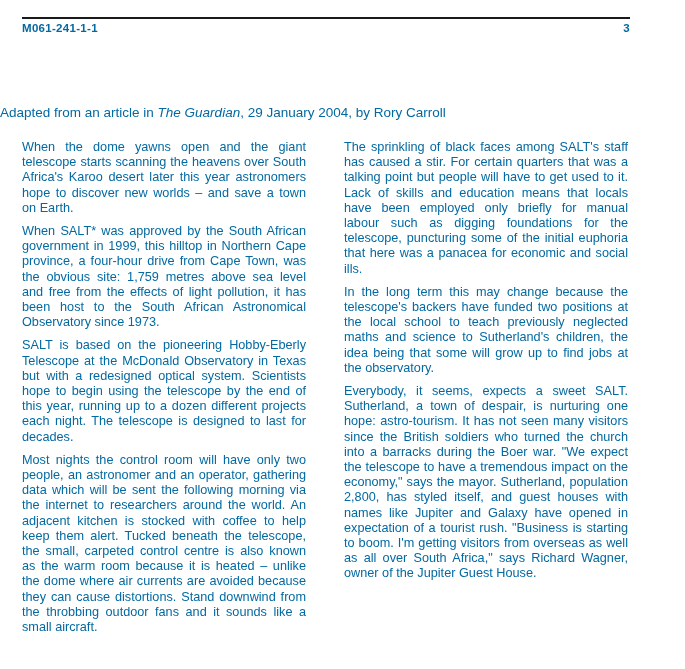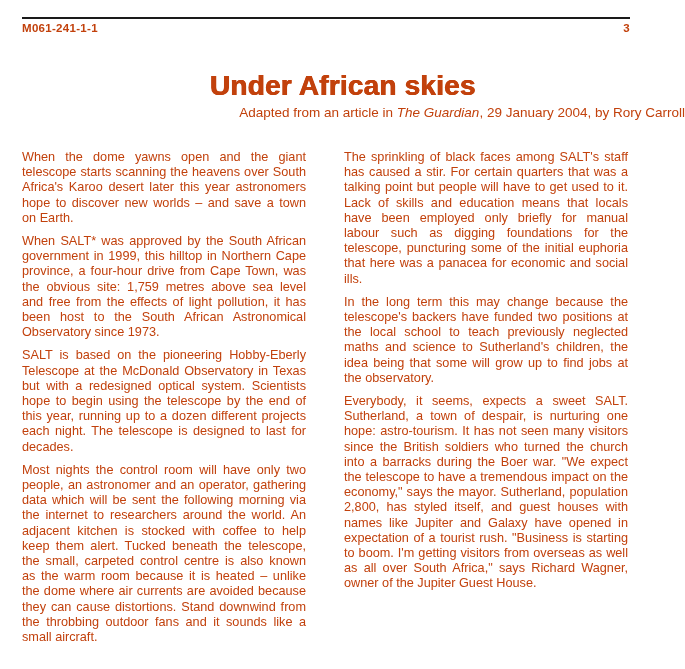--- a/index.html
+++ b/index.html
@@ -5,21 +5,21 @@
   html, body {
     margin: 0;
     padding: 0;
     background: #ffffff;
   }
   .page {
     position: relative;
     width: 685px;
     height: 669px;
     background: #ffffff;
-    color: #c2410c;
+    color: #0369a1;
     font-family: "Liberation Sans", sans-serif;
     overflow: hidden;
   }
   .header-rule {
     position: absolute;
     left: 22px;
     top: 17px;
     width: 608px;
     height: 2px;
     background: #1a1a1a;
@@ -46,28 +46,28 @@
     letter-spacing: 0.2px;
     
     text-shadow: 0.8px 0 0 currentColor, 0.4px 0.4px 0 currentColor;
     margin: 0;
   }
   .doc-subtitle {
     position: absolute;
     left: 0;
     top: 105px;
     width: 100%;
-    text-align: right;
+    text-align: left;
     font-size: 13.5px;
     margin: 0;
   }
   .columns {
     position: absolute;
     left: 22px;
-    top: 150px;
+    top: 140px;
     width: 606px;
     display: flex;
     gap: 38px;
   }
   .col {
     width: 284px;
     font-size: 12.7px;
     line-height: 15.2px;
     text-align: justify;
     text-justify: inter-word;
@@ -84,21 +84,20 @@
 
 <div class="page">
 
   <div class="header-rule"></div>
 
   <div class="header-row">
     <span>M061-241-1-1</span>
     <span>3</span>
   </div>
 
-  <h1 class="doc-title">Under African skies</h1>
 
   <p class="doc-subtitle"><span>Adapted from an article in </span><em>The Guardian</em><span>, 29 January 2004, by Rory Carroll</span></p>
 
   <div class="columns">
     <div class="col" id="col-left">
         <p>When the dome yawns open and the giant telescope starts scanning the heavens over South Africa's Karoo desert later this year astronomers hope to discover new worlds – and save a town on Earth.</p>
         <p>When SALT* was approved by the South African government in 1999, this hilltop in Northern Cape province, a four-hour drive from Cape Town, was the obvious site: 1,759 metres above sea level and free from the effects of light pollution, it has been host to the South African Astronomical Observatory since 1973.</p>
         <p>SALT is based on the pioneering Hobby-Eberly Telescope at the McDonald Observatory in Texas but with a redesigned optical system. Scientists hope to begin using the telescope by the end of this year, running up to a dozen different projects each night. The telescope is designed to last for decades.</p>
         <p>Most nights the control room will have only two people, an astronomer and an operator, gathering data which will be sent the following morning via the internet to researchers around the world. An adjacent kitchen is stocked with coffee to help keep them alert. Tucked beneath the telescope, the small, carpeted control centre is also known as the warm room because it is heated – unlike the dome where air currents are avoided because they can cause distortions. Stand downwind from the throbbing outdoor fans and it sounds like a small aircraft.</p>
       </div>

